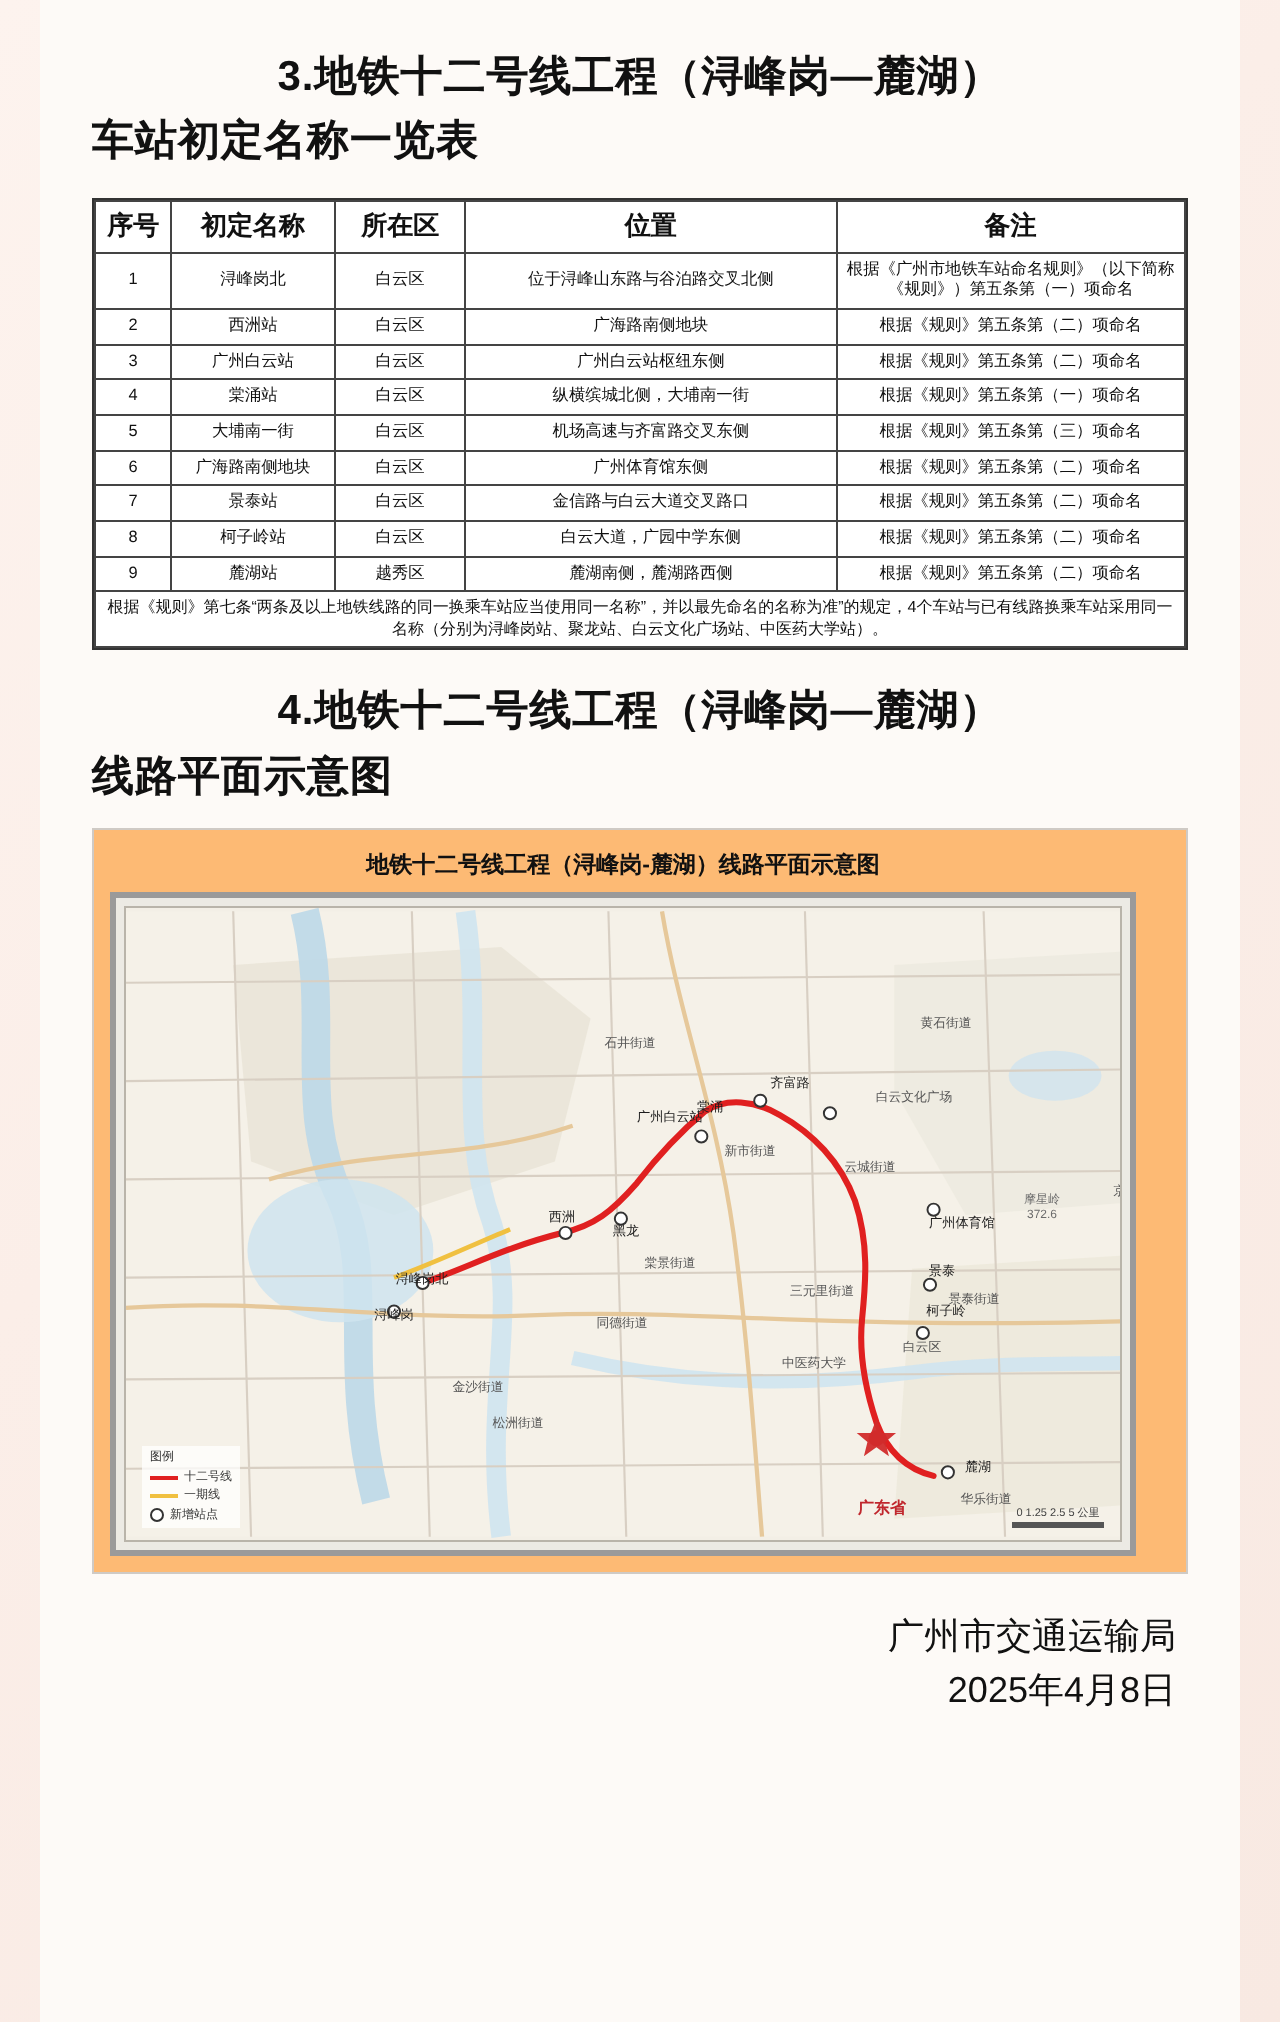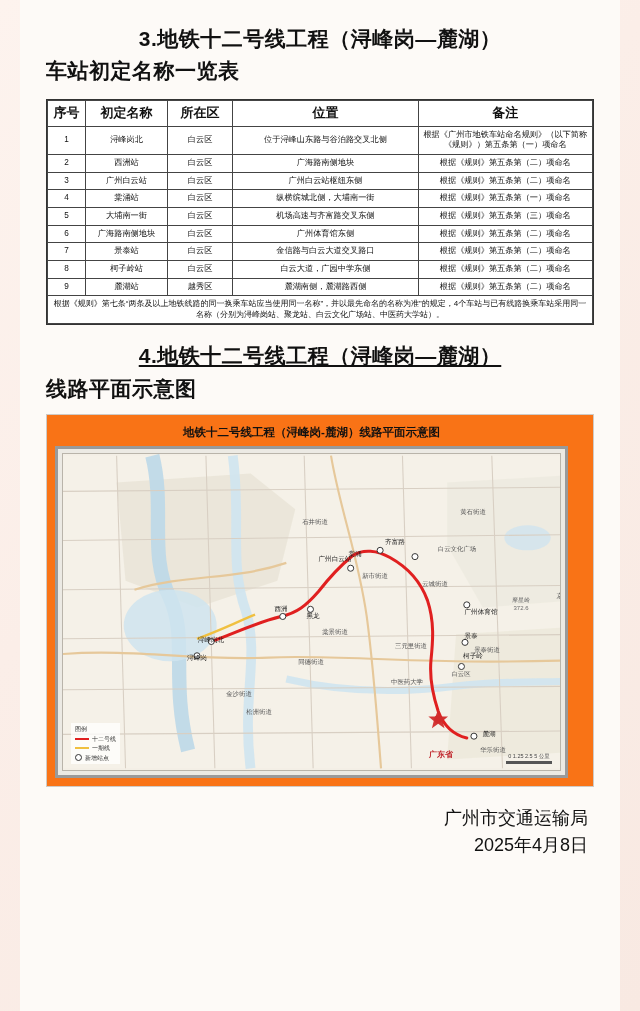--- a/index.html
+++ b/index.html
@@ -72,21 +72,21 @@
   .note-row td {
     text-align: left;
     padding: 4px 6px;
     font-size: 8px;
     line-height: 1.5;
   }
 
   
   .map-block {
     margin-top: 10px;
-    background: #f97316;
+    background: #fdba74;
     border: 1px solid #cfcac5;
     padding: 6px 25px 8px 8px;
   }
   .map-caption {
     text-align: center;
     font-size: 11.5px;
     font-weight: bold;
     color: #111;
     padding: 4px 0 6px 0;
   }
@@ -240,21 +240,21 @@
           <td>麓湖南侧，麓湖路西侧</td>
           <td>根据《规则》第五条第（二）项命名</td>
         </tr>
         <tr class="note-row">
           <td colspan="5">根据《规则》第七条“两条及以上地铁线路的同一换乘车站应当使用同一名称”，并以最先命名的名称为准”的规定，4个车站与已有线路换乘车站采用同一名称（分别为浔峰岗站、聚龙站、白云文化广场站、中医药大学站）。</td>
         </tr>
       </tbody>
     </table>
   </div>
 
-  <div class="section-title title-center" style="margin-top:16px;text-decoration:underline;">4.地铁十二号线工程（浔峰岗—麓湖）</div>
+  <div class="section-title title-center" style="margin-top:16px;">4.地铁十二号线工程（浔峰岗—麓湖）</div>
   <div class="section-title title-left">线路平面示意图</div>
 
   <div class="map-block">
     <div class="map-caption">地铁十二号线工程（浔峰岗-麓湖）线路平面示意图</div>
     <div class="map-frame">
       <div class="map-inner">
         <svg class="map-svg" width="536" height="316" viewBox="0 0 600 350">
 
           <rect x="0" y="0" width="600" height="350" fill="#f5f1e8"></rect>
 

